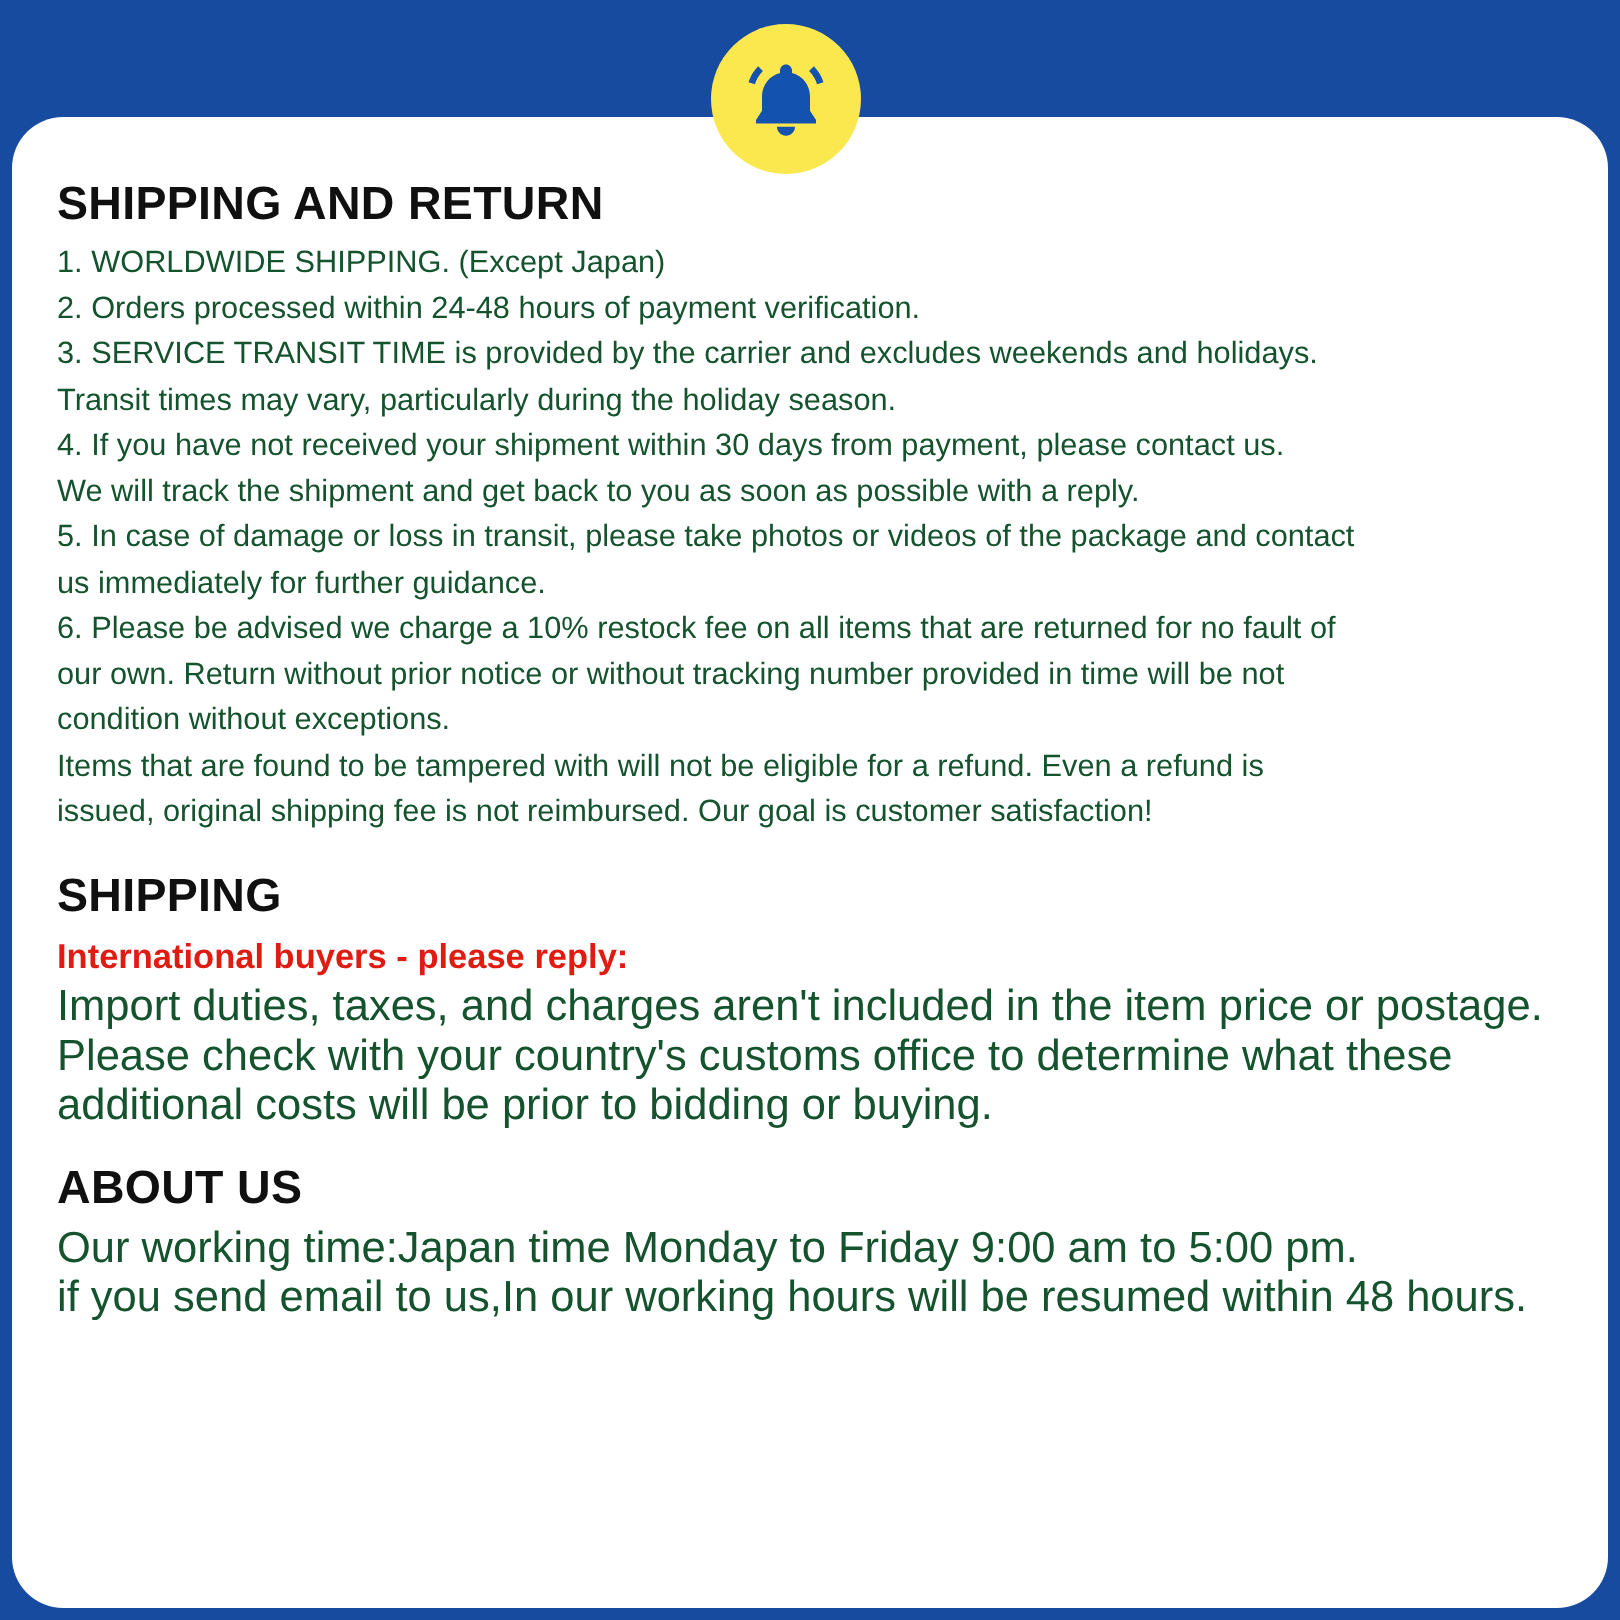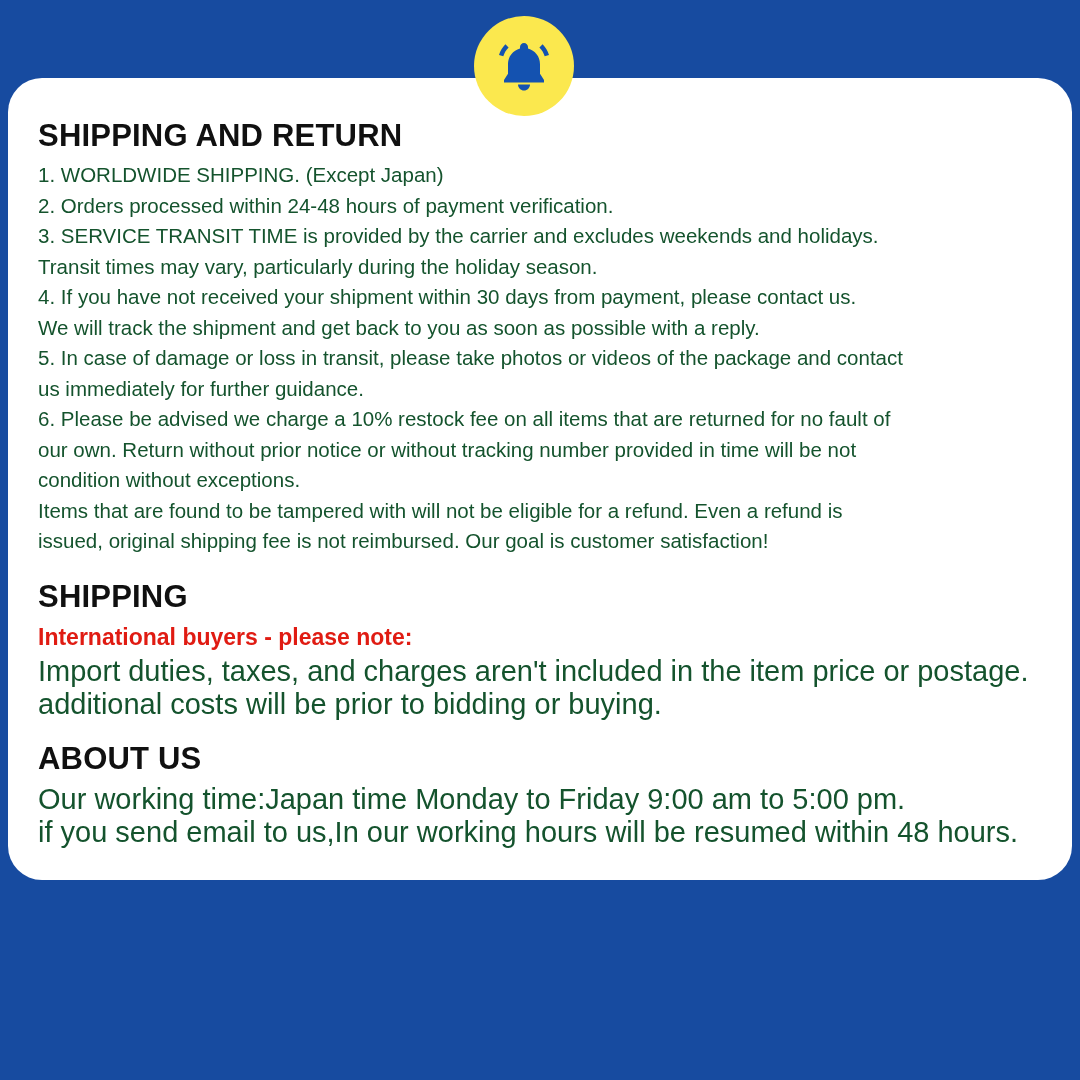--- a/index.html
+++ b/index.html
@@ -18,21 +18,21 @@
     width: 1080px;
     height: 1080px;
     background: #174ba0;
     box-sizing: border-box;
   }
   .card {
     position: absolute;
     left: 8px;
     top: 78px;
     width: 1064px;
-    height: 802px;
+    height: 994px;
     background: #ffffff;
     border-radius: 34px;
     box-sizing: border-box;
     padding: 36px 30px 10px 30px;
     overflow: hidden;
   }
   .bell-badge {
     position: absolute;
     left: 474px;
     top: 16px;
@@ -118,23 +118,24 @@
         <p class="line">6. Please be advised we charge a 10% restock fee on all items that are returned for no fault of</p>
         <p class="line">our own. Return without prior notice or without tracking number provided in time will be not</p>
         <p class="line">condition without exceptions.</p>
         <p class="line">Items that are found to be tampered with will not be eligible for a refund. Even a refund is</p>
         <p class="line">issued, original shipping fee is not reimbursed. Our goal is customer satisfaction!</p>
       </div>
     </div>
 
     <div class="block">
       <h2 class="section-title payment">SHIPPING</h2>
-      <p class="note-red">International buyers - please note:</p>
+      <p class="note-red">International buyers - please reply:</p>
       <div class="payment-body">
         <p class="line">Import duties, taxes, and charges aren't included in the item price or postage.</p>
+        <p class="line">Please check with your country's customs office to determine what these</p>
         <p class="line">additional costs will be prior to bidding or buying.</p>
       </div>
     </div>
 
     <div class="block">
       <h2 class="section-title about">ABOUT US</h2>
       <div class="about-body">
         <p class="line">Our working time:Japan time Monday to Friday 9:00 am to 5:00 pm.</p>
         <p class="line">if you send email to us,In our working hours will be resumed within 48 hours.</p>
       </div>

